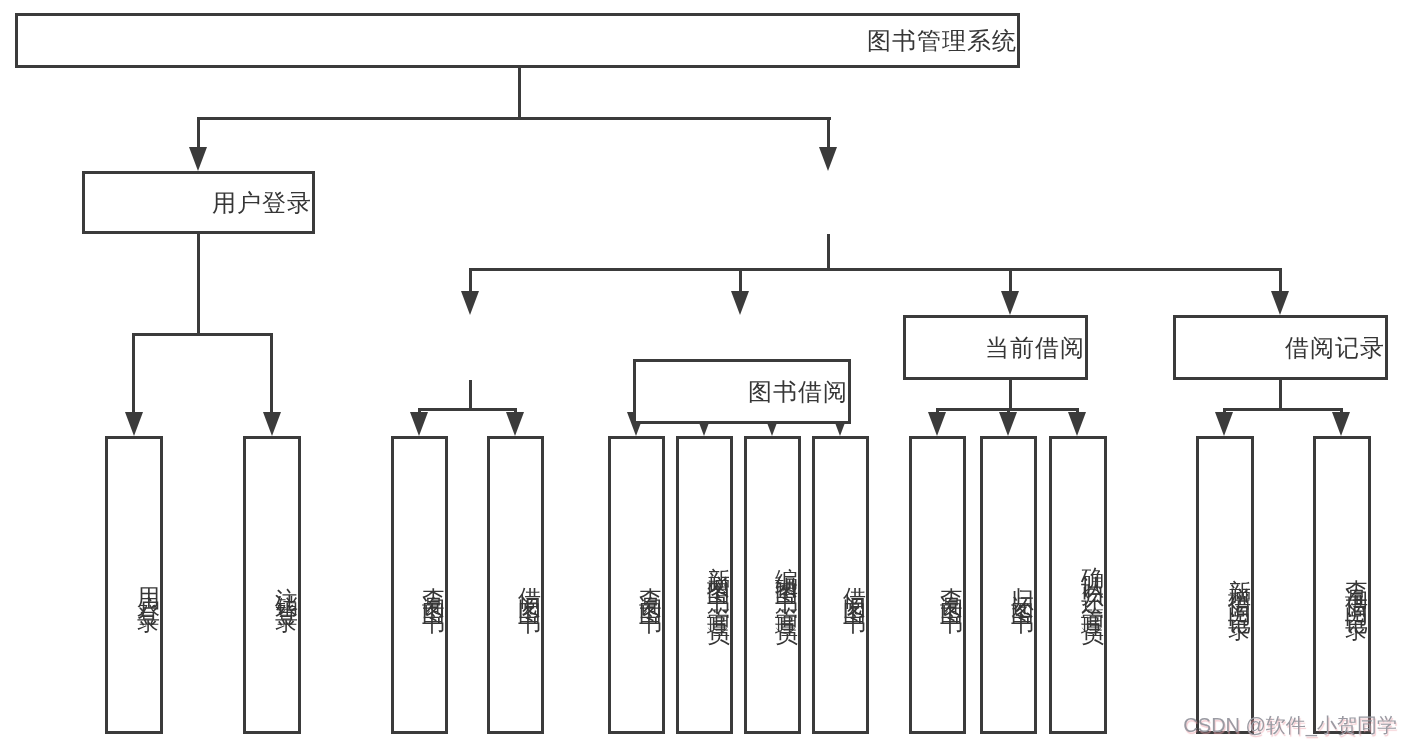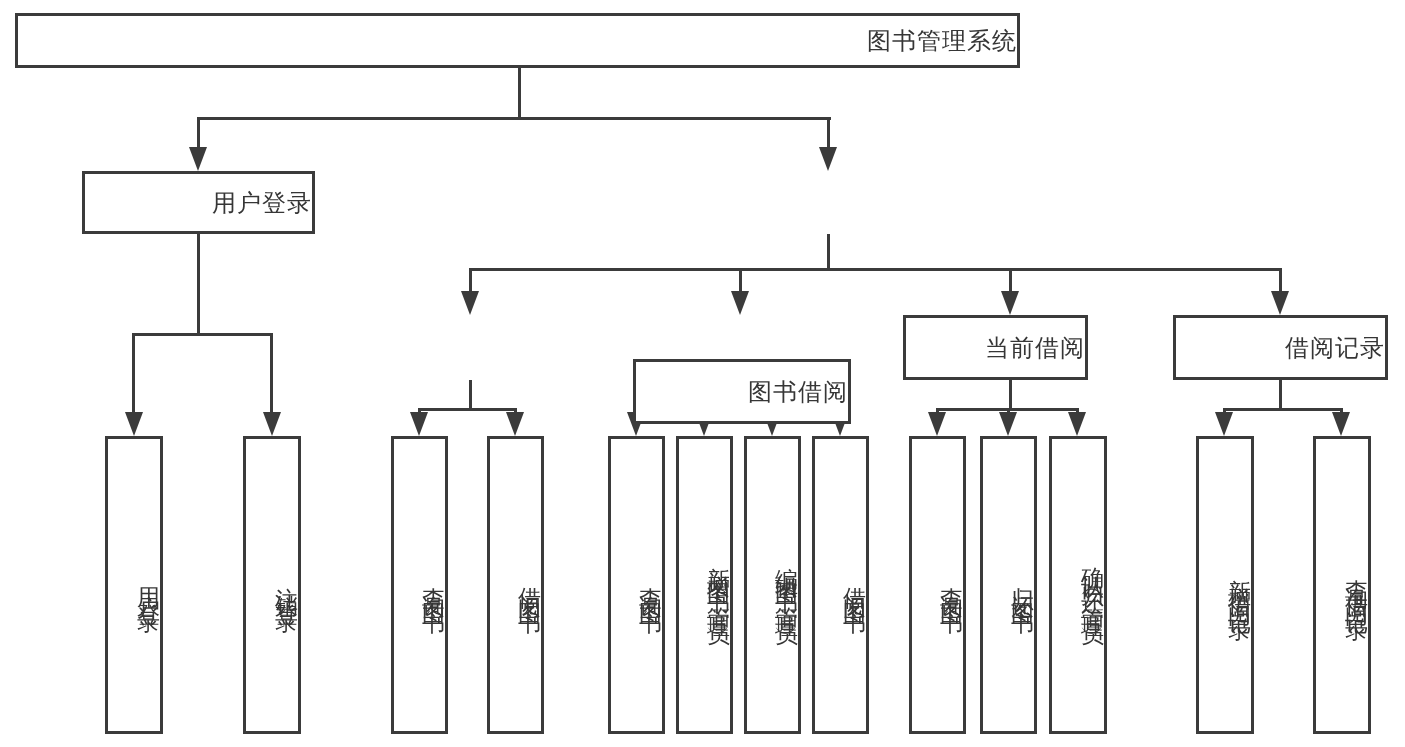--- a/index.html
+++ b/index.html
@@ -192,14 +192,15 @@
   <div class="v" style="left:1076px; top:408px; height:10px;"></div>
   <div class="arrow" style="left:1068px; top:412px;"></div>
 
   <div class="v" style="left:1279px; top:380px; height:31px;"></div>
   <div class="h" style="left:1223px; top:408px; width:120px;"></div>
   <div class="v" style="left:1223px; top:408px; height:10px;"></div>
   <div class="arrow" style="left:1215px; top:412px;"></div>
   <div class="v" style="left:1340px; top:408px; height:10px;"></div>
   <div class="arrow" style="left:1332px; top:412px;"></div>
 
+  <div class="watermark">CSDN @软件_小贺同学</div>
 
 </div>
 
 </body></html>

